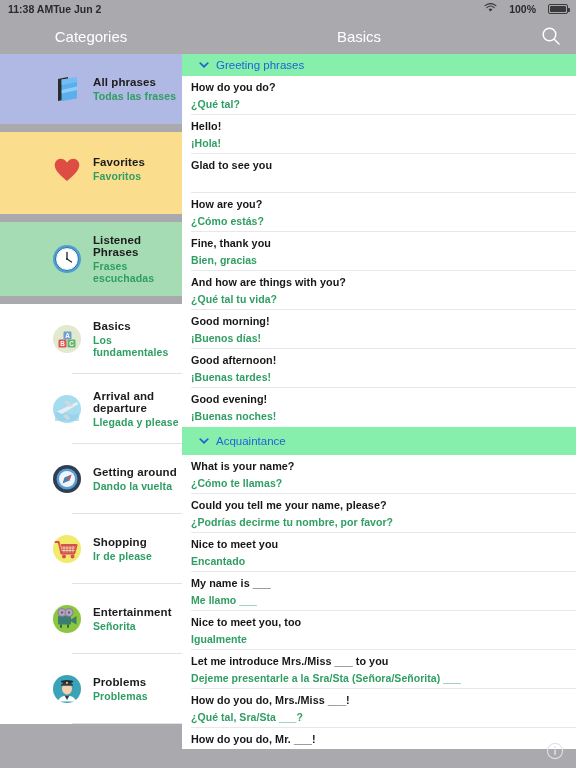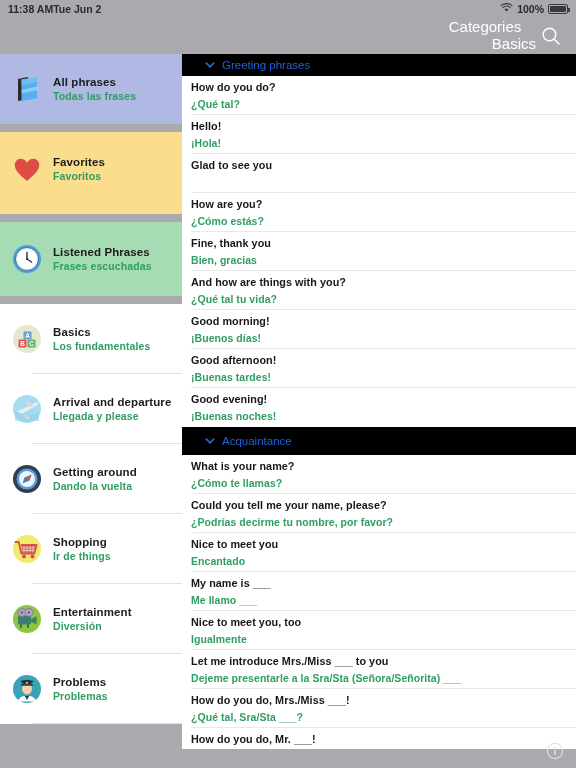--- a/index.html
+++ b/index.html
@@ -10,34 +10,34 @@
     -webkit-font-smoothing:antialiased;
   }
   #app { position:relative; width:576px; height:768px; background:#aaaaae; }
 
   
   .statusbar {
     height:18px; display:flex; align-items:center;
     padding:0 8px; font-size:10.5px; color:#2b2b2b; font-weight:600;
   }
   .sb-left { display:flex; align-items:center; }
-  .sb-right { margin-left:auto; display:flex; gap:4px; align-items:center; }
+  .sb-right { margin-left:auto; display:flex; gap:12px; align-items:center; }
   .wifi-icon { display:inline-block; }
   .battery {
     width:20px; height:9.5px; border:1px solid #3a3a3a; border-radius:2px;
     position:relative; display:inline-block;
   }
   .battery::after{
     content:""; position:absolute; right:-3px; top:2.5px;
     width:1.6px; height:4px; background:#3a3a3a; border-radius:0 1px 1px 0;
   }
   .battery i { position:absolute; left:1px; top:1px; bottom:1px; right:1px; background:#3a3a3a; border-radius:1px; display:block; }
 
   
-  .navbar { height:36px; display:flex; align-items:flex-end; position:relative;flex-direction:column; }
+  .navbar { height:36px; display:flex; align-items:center; position:relative; }
   .nav-left-title {
     width:182px; text-align:center; font-size:15px; color:#ffffff; font-weight:400;
   }
   .nav-right-title {
     flex:1; text-align:center; font-size:15px; color:#ffffff; font-weight:400;
     padding-right:40px;
   }
   .search-btn {
     position:absolute; right:12px; top:50%; transform:translateY(-50%);
     width:26px; height:26px; display:flex; align-items:center; justify-content:center;
@@ -45,40 +45,40 @@
   }
 
   
   .body-wrap { display:flex; height:714px; }
 
   
   .sidebar { width:182px; height:714px; position:relative; background:#aaaaae; overflow:hidden; }
   .side-block { background:#ffffff; }
   .side-row {
     height:70px; display:flex; align-items:center; padding-left:9px;
-    position:relative; cursor:pointer;
+    position:relative; cursor:pointer;margin-left:40px;
   }
   .side-row .ico {
     width:36px; height:36px; flex:0 0 36px; margin-right:8px;
     display:flex; align-items:center; justify-content:center;
   }
   .side-texts { display:flex; flex-direction:column; gap:2px; }
   .side-title { font-size:11.5px; font-weight:700; color:#1c1c1c; letter-spacing:.1px;}
   .side-sub { font-size:10.5px; font-weight:600; color:#2f9e63; letter-spacing:.1px;}
   .gap { height:8px; background:#aaaaae; }
   .sep { position:absolute; left:32px; right:0; bottom:0; height:1px; background:#e2e2e4; }
   .hl-blue { background:#b0b8e4; }
   .hl-yellow { background:#fadd8d; }
   .hl-green { background:#a5dcb4; }
 
   
   .content { flex:1; height:714px; position:relative; overflow:hidden; background:#aaaaae; }
   .section-header {
-    height:22px; display:flex; align-items:center; padding-left:22px;
-    background:#000000; cursor:pointer;
+    height:22px; display:flex; align-items:center; padding-left:16px;
+    background:#86efac; cursor:pointer;
   }
   .section-header .chev { margin-right:6px; display:flex; align-items:center; }
   .section-header .sh-label { font-size:11.5px; color:#1f63d8; font-weight:500; }
   .phrase-list { background:#ffffff; }
   .phrase-row {
     height:39px; padding:5px 0 0 9px; position:relative; cursor:pointer;
     background:#ffffff;
   }
   .phrase-en { font-size:10.8px; font-weight:700; color:#17171a; letter-spacing:.05px; }
   .phrase-es { font-size:10.5px; font-weight:600; color:#2f9e63; margin-top:5px; letter-spacing:.05px;}
@@ -250,42 +250,42 @@
                   <line x1="22" y1="12.8" x2="22" y2="19.7"></line>
                 <line x1="10.8" y1="15" x2="23.8" y2="15"></line>
                   <line x1="10.8" y1="17.5" x2="23.8" y2="17.5"></line>
               </g>
               <circle cx="13" cy="23.5" r="2" fill="#d94f4f"></circle>
               <circle cx="21.5" cy="23.5" r="2" fill="#d94f4f"></circle>
             </svg>
           </div>
           <div class="side-texts">
             <div class="side-title">Shopping</div>
-            <div class="side-sub">Ir de things</div>
+            <div class="side-sub">Ir de please</div>
           </div>
           <div class="sep"></div>
         </div>
 
         <div class="side-row">
           <div class="ico">
             <svg width="32" height="32" viewBox="0 0 32 32">
               <circle cx="16" cy="16" r="14" fill="#8cc63f"></circle>
               <rect x="7" y="13" width="13" height="8.5" rx="1" fill="#3b7d6e"></rect>
               <path d="M20 16.5 L25.5 13 v8.5 L20 18.5 Z" fill="#3b7d6e"></path>
               <circle cx="11" cy="9.5" r="4" fill="#b5a6c9" stroke="#7d6f91" stroke-width=".8"></circle>
               <circle cx="18" cy="9.5" r="4" fill="#b5a6c9" stroke="#7d6f91" stroke-width=".8"></circle>
               <circle cx="11" cy="9.5" r="1.2" fill="#6b5d7d"></circle>
               <circle cx="18" cy="9.5" r="1.2" fill="#6b5d7d"></circle>
               <rect x="9" y="21.5" width="2" height="3.2" fill="#2f6658"></rect>
               <rect x="16" y="21.5" width="2" height="3.2" fill="#2f6658"></rect>
             </svg>
           </div>
           <div class="side-texts">
             <div class="side-title">Entertainment</div>
-            <div class="side-sub">Diversión</div>
+            <div class="side-sub">Señorita</div>
           </div>
           <div class="sep"></div>
         </div>
 
         <div class="side-row">
           <div class="ico">
             <svg width="32" height="32" viewBox="0 0 32 32">
               <circle cx="16" cy="16" r="14" fill="#3ba3b8"></circle>
               <path d="M6.5 28.5 q2.5 -6 9.5 -6 t9.5 6 z" fill="#ffffff"></path>
               <path d="M13.5 22.5 L16 27 L18.5 22.5 Z" fill="#2c3e50"></path>

